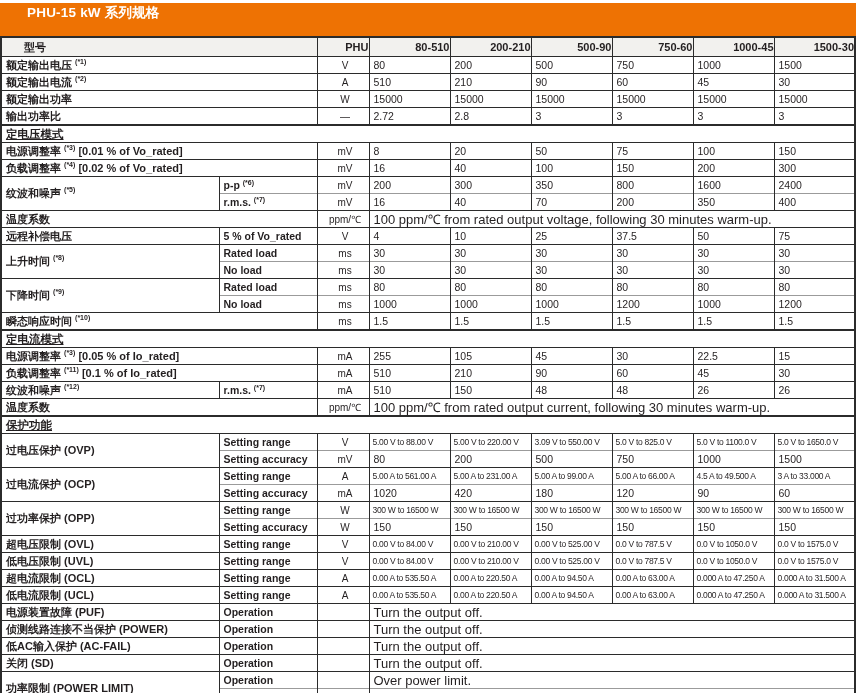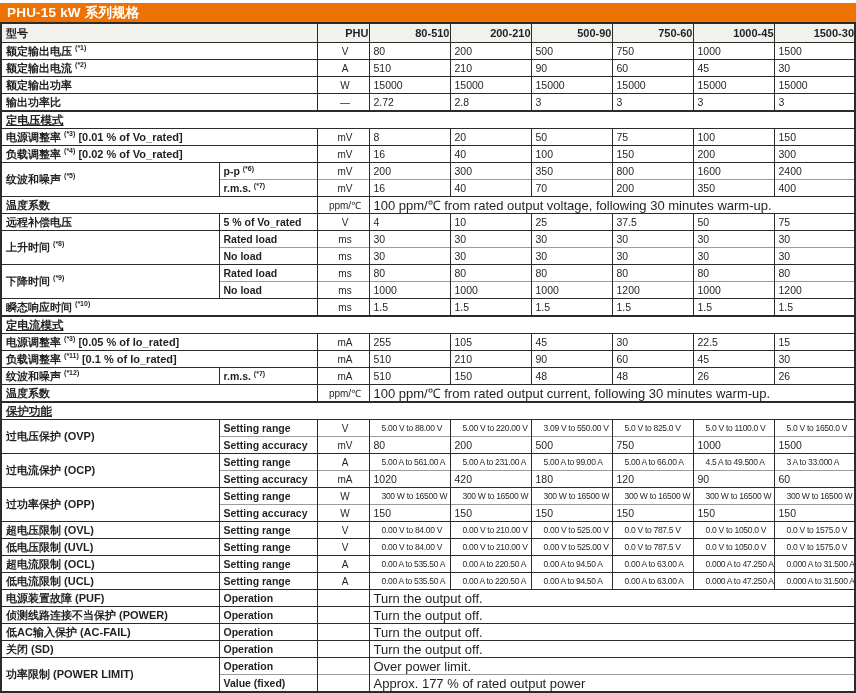--- a/index.html
+++ b/index.html
@@ -2,39 +2,39 @@
 <html style="--accent: #EE7203; --hbg: #F2F1EE; --bd: #2B2B2B; --bmid: #9B9B9B; --txt: #231F20;"><head>
 <meta charset="utf-8">
 <style>
   :root{
     --accent:#EE7203; --hbg:#F2F1EE; --bd:#2B2B2B; --bmid:#9B9B9B; --txt:#231F20;
   }
   html,body{margin:0;padding:0;background:#fff;}
   body{font-family:"Liberation Sans",sans-serif;color:var(--txt);}
   .page{width:856px;height:693px;box-sizing:border-box;overflow:hidden;background:#fff;}
   .titlebar{
-    margin-top:3px;height:19px;line-height:19px;background:var(--accent);
-    color:#fff;font-weight:bold;font-size:13.5px;padding-left:7px;letter-spacing:.2px;
+    margin-top:3px;height:33px;line-height:19px;background:var(--accent);
+    color:#fff;font-weight:bold;font-size:13.5px;padding-left:27px;letter-spacing:.2px;
   }
   table.spec{border-collapse:collapse;table-layout:fixed;width:856px;border:2px solid var(--bd);}
   table.spec th,table.spec td{
     border-left:1px solid var(--bd);
     padding:0 0 0 4px;height:16px;line-height:13px;
     white-space:nowrap;overflow:hidden;vertical-align:middle;
   }
   tr.headrow th{
     background:var(--hbg);font-size:11px;font-weight:bold;text-align:right;
     border-bottom:1.5px solid var(--bd);height:18px;padding:0;
   }
-  tr.headrow th.thl{text-align:left;padding-left:4px;}
+  tr.headrow th.thl{text-align:left;padding-left:22px;}
   td.lbl{font-weight:bold;font-size:11px;padding-left:6px;}
   td.sub{font-weight:bold;font-size:10.5px;padding-left:6px;}
   td.unit{font-size:10px;text-align:center;padding:0;}
   td.val{font-size:10.5px;padding-left:5px;}
-  td.val.rng{font-size:8.5px;letter-spacing:-0.3px;padding-left:12px;}
+  td.val.rng{font-size:8.5px;letter-spacing:-0.3px;padding-left:3px;}
   td.spanval{font-size:13px;padding-left:6px;}
   td.sec{font-weight:bold;font-size:11.5px;padding-left:6px;height:15px;text-decoration:underline;}
   tr.grouprow>td{border-top:1.5px solid var(--bd);}
   tr.subrow>td{border-top:1px solid var(--bmid);}
   tr.sectionrow>td{border-top:2px solid var(--bd);}
   sup{font-size:7px;vertical-align:super;line-height:0;}
 </style>
 </head>
 <body>
 

